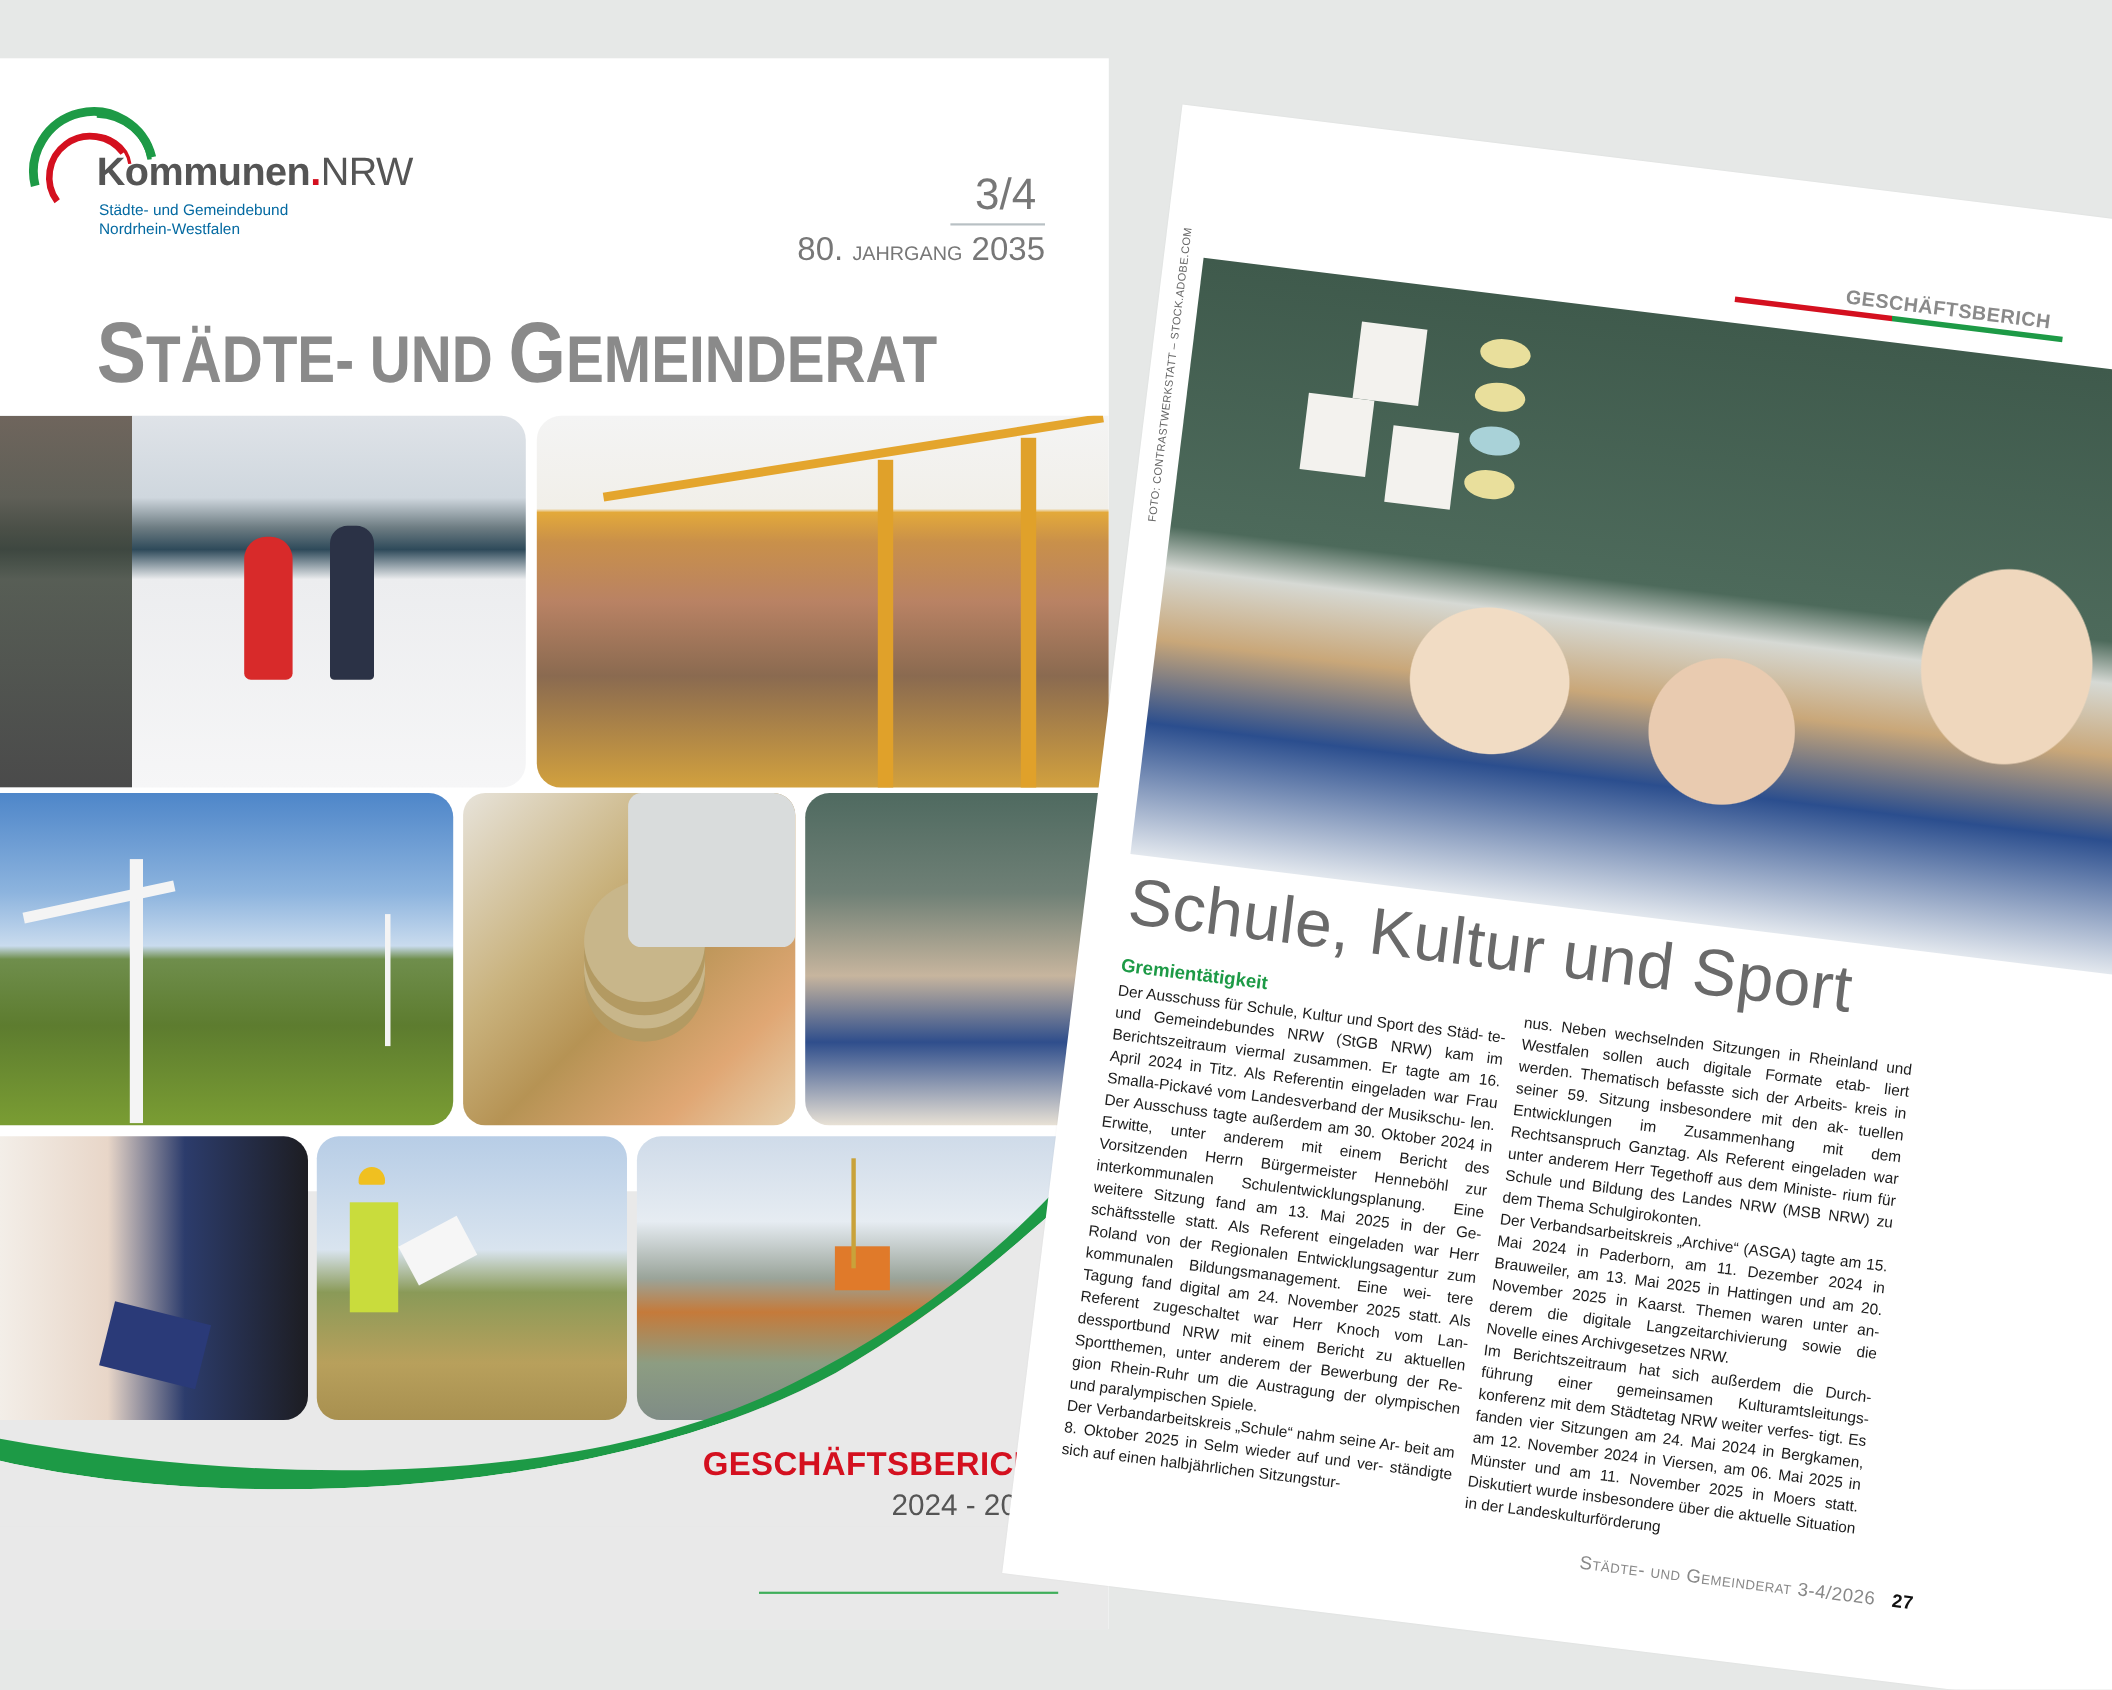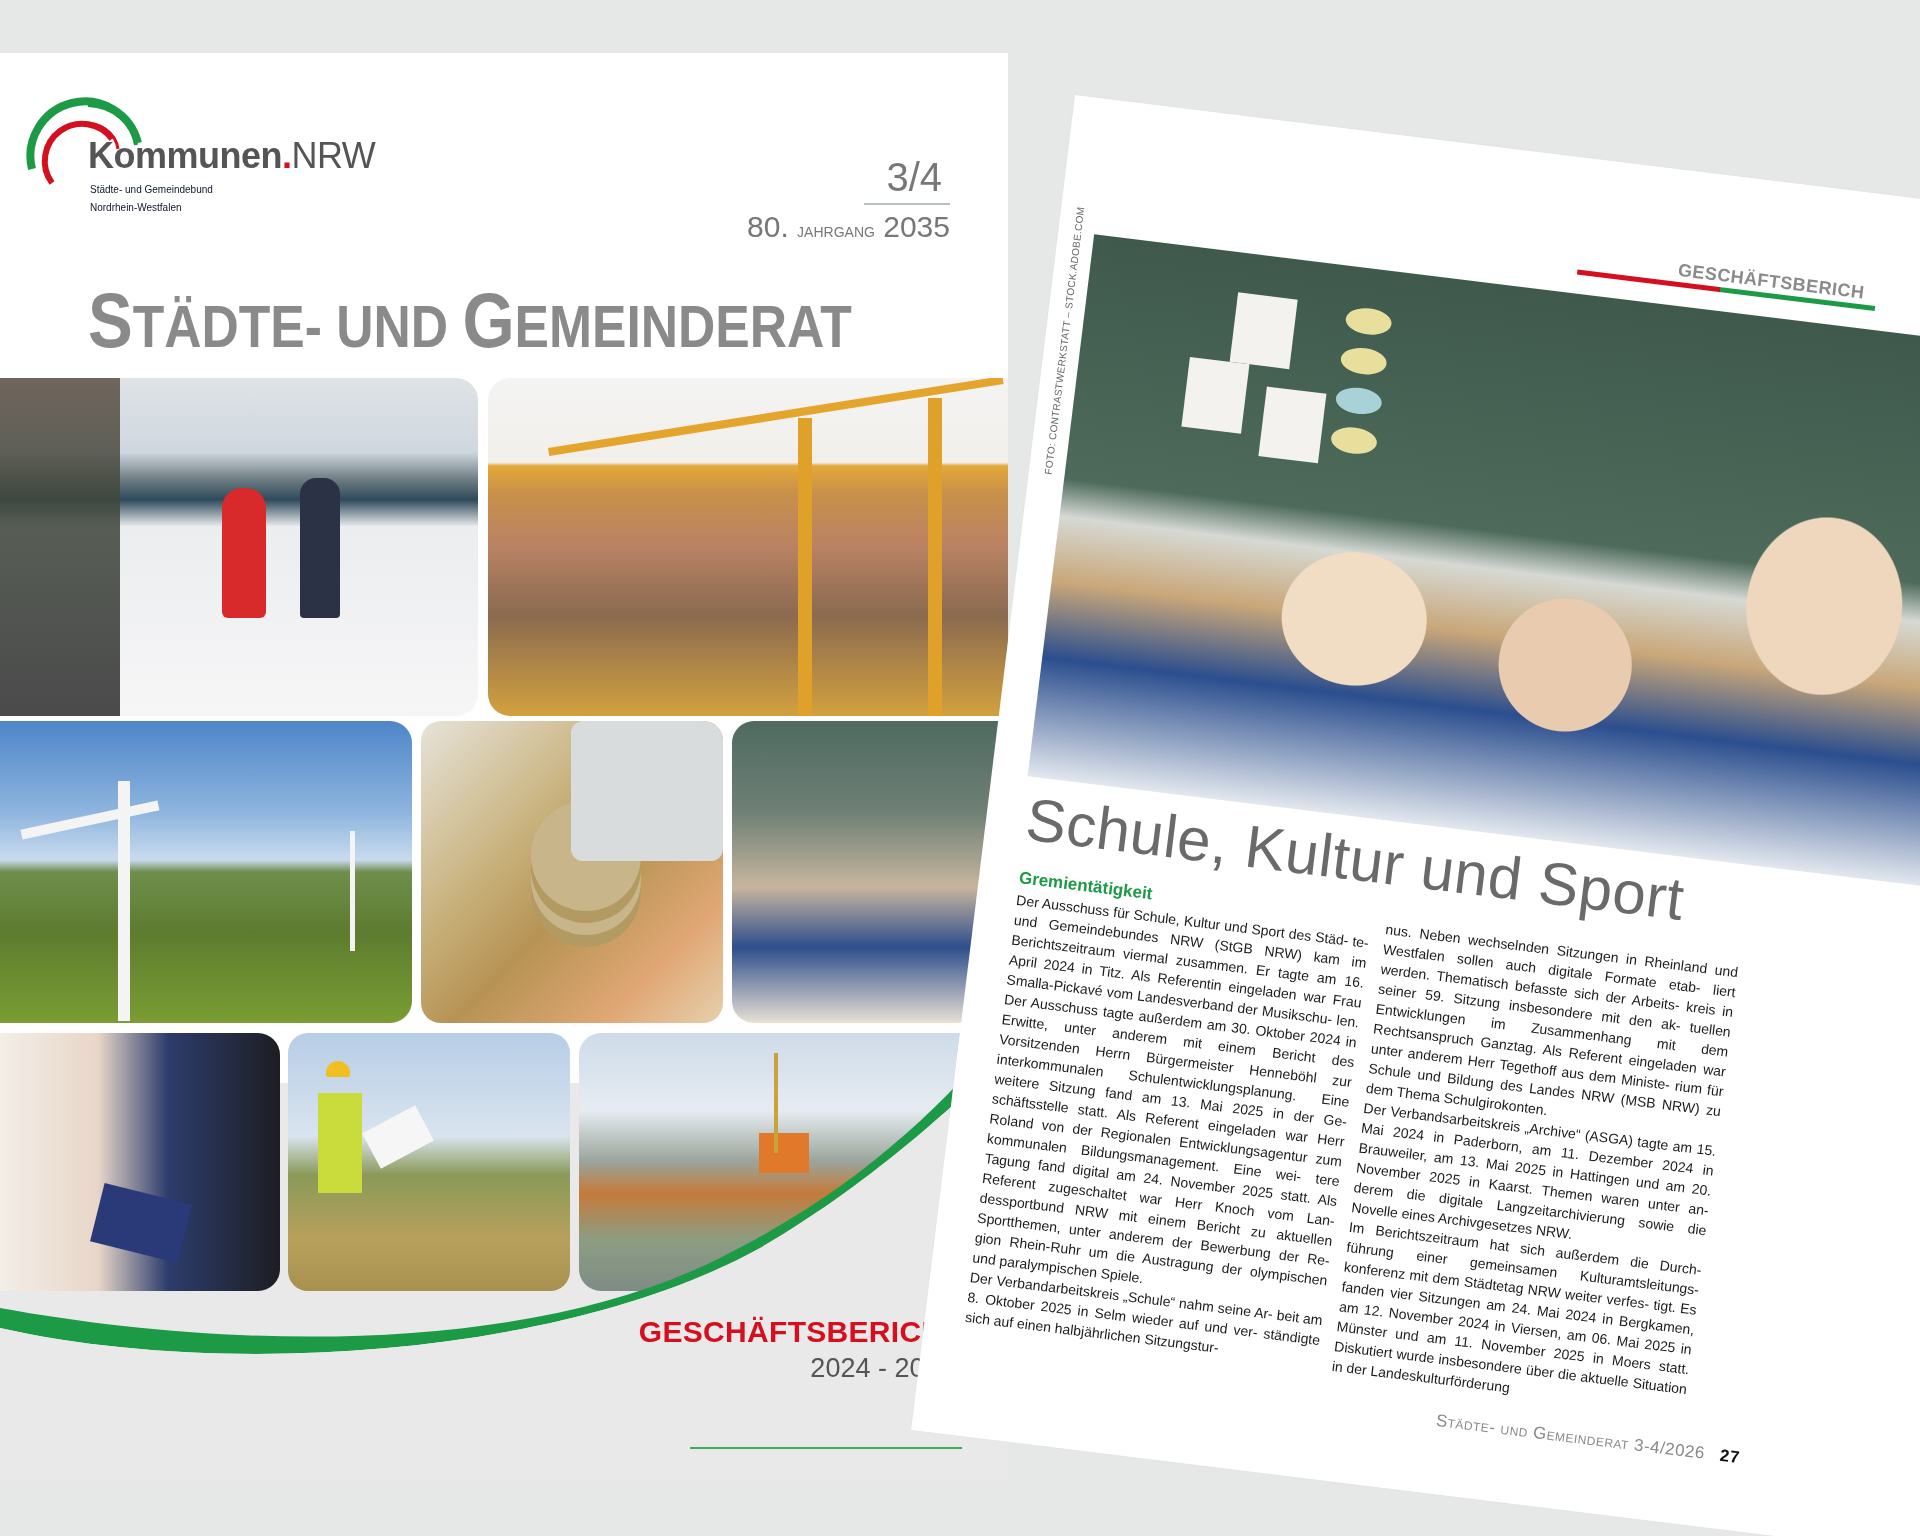--- a/index.html
+++ b/index.html
@@ -20,29 +20,29 @@
   .logo { position:absolute; left:26px; top:30px; width:380px; height:140px; }
   .logo-arcs { position:absolute; left:0; top:0; width:120px; height:110px; }
   .logo-title {
     position:absolute; left:62px; top:52px; font-size:36px; color:#555;
     letter-spacing:-0.5px; white-space:nowrap;
   }
   .logo-title .k { font-weight:bold;text-align:right; }
   .logo-title .dot { color:#d4101f; font-weight:bold; }
   .logo-title .nrw { font-weight:normal; }
   .logo-sub {
-    position:absolute; left:64px; top:98px; font-size:10px; color:#0f172a; line-height:18px;
+    position:absolute; left:64px; top:98px; font-size:14px; color:#0369a1; line-height:18px;
   }
   .issue {
     position:absolute; right:58px; top:80px; text-align:right; color:#777;
   }
   .issue-num { font-size:40px; line-height:44px; padding-right:8px;margin-top:22px; }
   .issue-line { height:2px; background:#b8c0c4; width:86px; margin-left:auto; margin:4px 0 6px auto; }
   .issue-year-line { font-size:30px; line-height:32px; white-space:nowrap; }
-  .issue-year-line .jg { font-size:14px; }
+  .issue-year-line .jg { font-size:18px; }
   .cover-title {
     position:absolute; left:88px; top:222px; font-size:78px; font-weight:bold;
     color:#8a8a8a; letter-spacing:0px; white-space:nowrap;
     font-family:"Liberation Sans Narrow","Liberation Sans", sans-serif;
     transform:scaleX(0.86); transform-origin:left top;
   }
   .cover-title .small { font-size:60px; }
 
   .photo { position:absolute; overflow:hidden; border-radius:20px; }
   .ph-interview { left:0; top:325px; width:478px; height:338px; border-radius:0 22px 22px 0;

